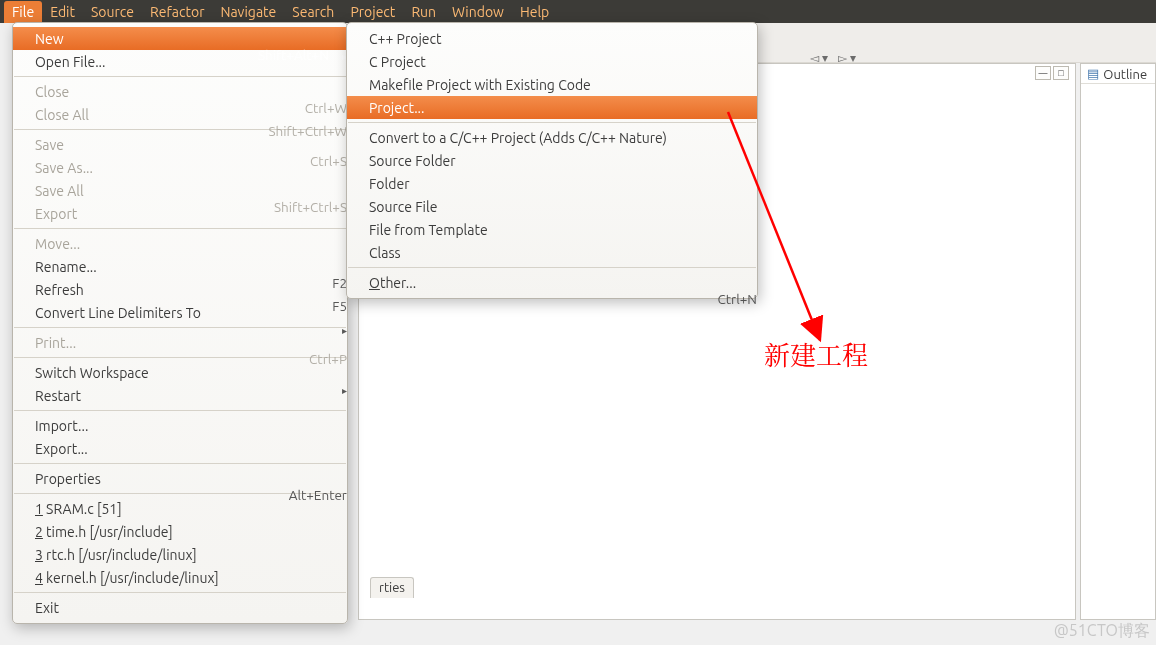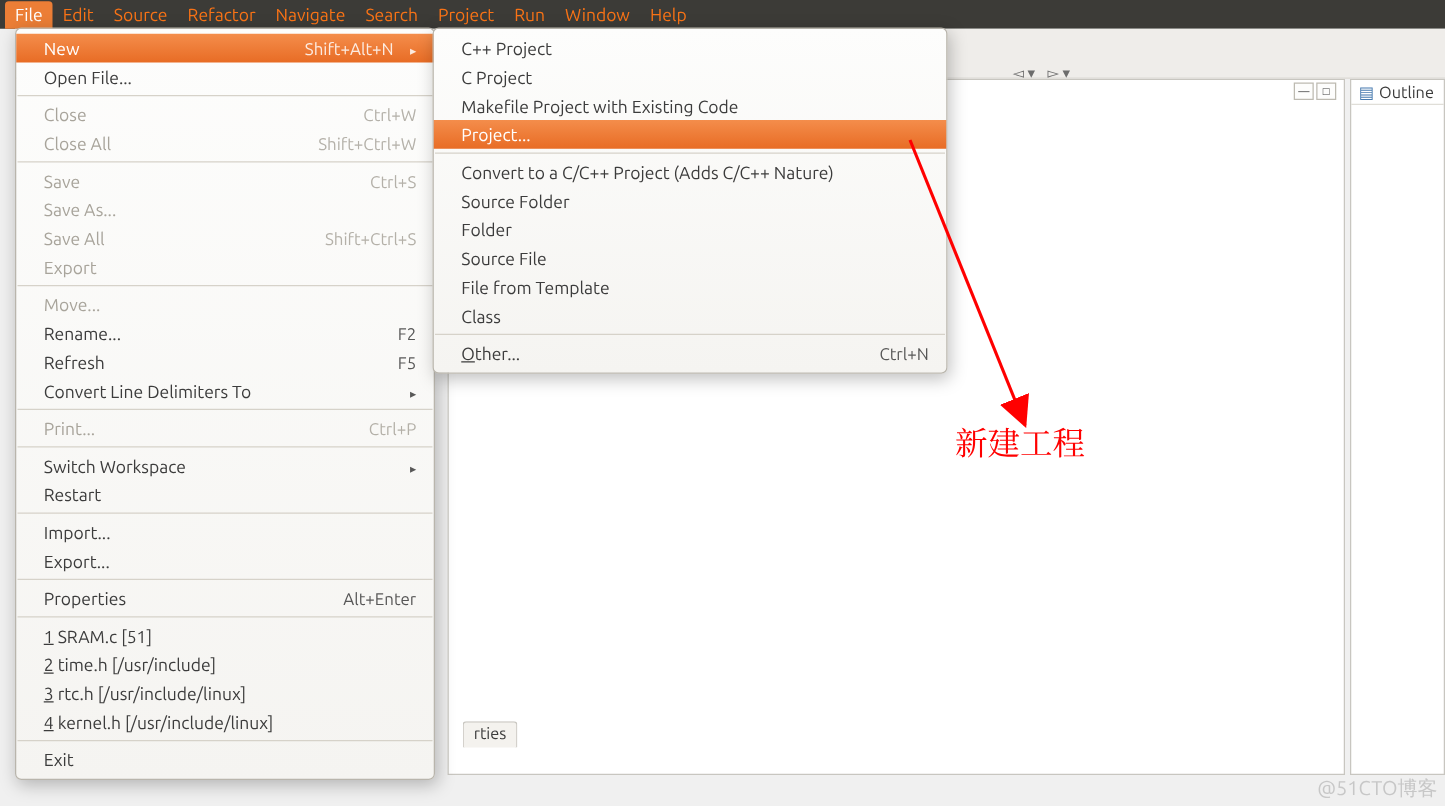--- a/index.html
+++ b/index.html
@@ -14,21 +14,21 @@
     color: #3c3c3c;
   }
   .menubar {
     background: #3c3b37;
     height: 23px;
     display: flex;
     align-items: flex-end;
     padding: 0 4px;
   }
   .menubar-item {
-    color: #f97316;
+    color: #fdba74;
     padding: 3px 8px;
     cursor: default;
     font-size: 14px;
   }
   .menubar-item.active {
     background: #ec7e36;
     color: #fff;
     border-radius: 3px 3px 0 0;
   }
   .toolbar-bg {
@@ -56,22 +56,22 @@
   }
   .dropdown.file {
     top: 22px; left: 12px; width: 336px;
   }
   .dropdown.new {
     top: 22px; left: 346px; width: 412px;
   }
   .menu-item {
     display: flex;
     justify-content: space-between;
-    align-items: flex-end;
-    padding: 3px 14px 3px 22px;
+    align-items: center;
+    padding: 3px 0 3px 22px;
     color: #3c3c3c;
     height: 23px;
     cursor: default;
   }
   .menu-item.highlight {
     background: linear-gradient(#f48d4b, #e86c25);
     color: #fff;
   }
   .menu-item.disabled { color: #a8a49b; }
   .menu-sep {

